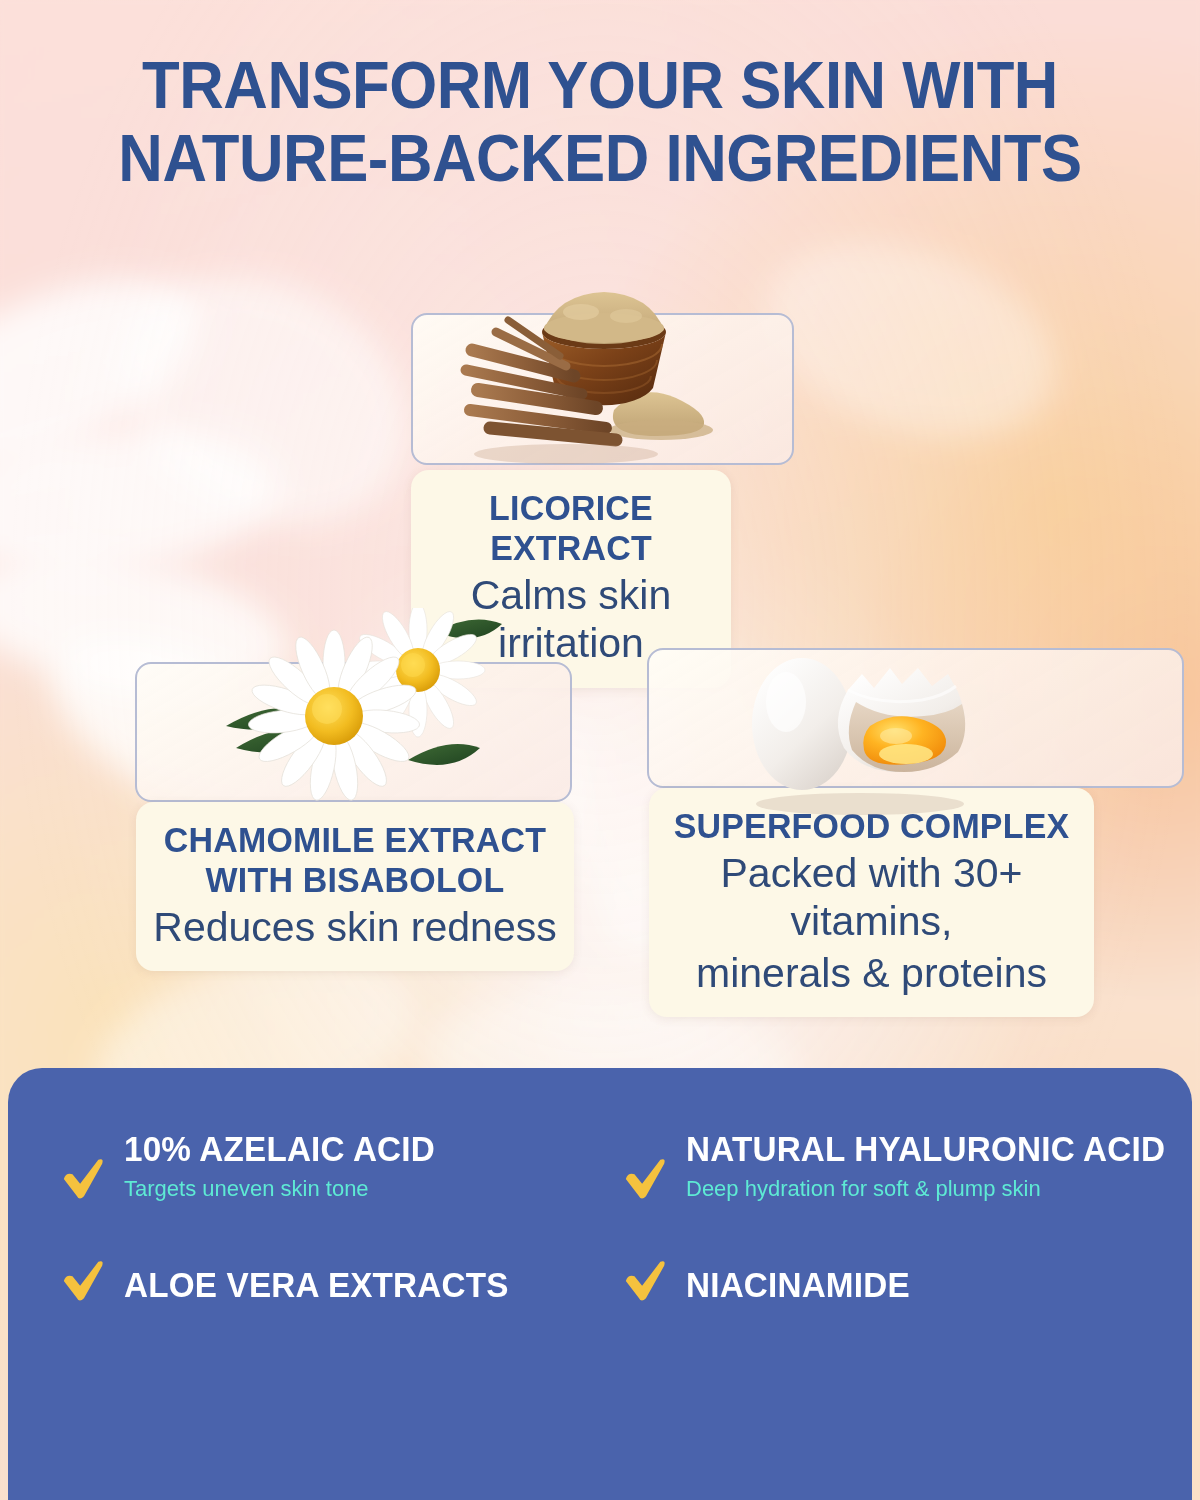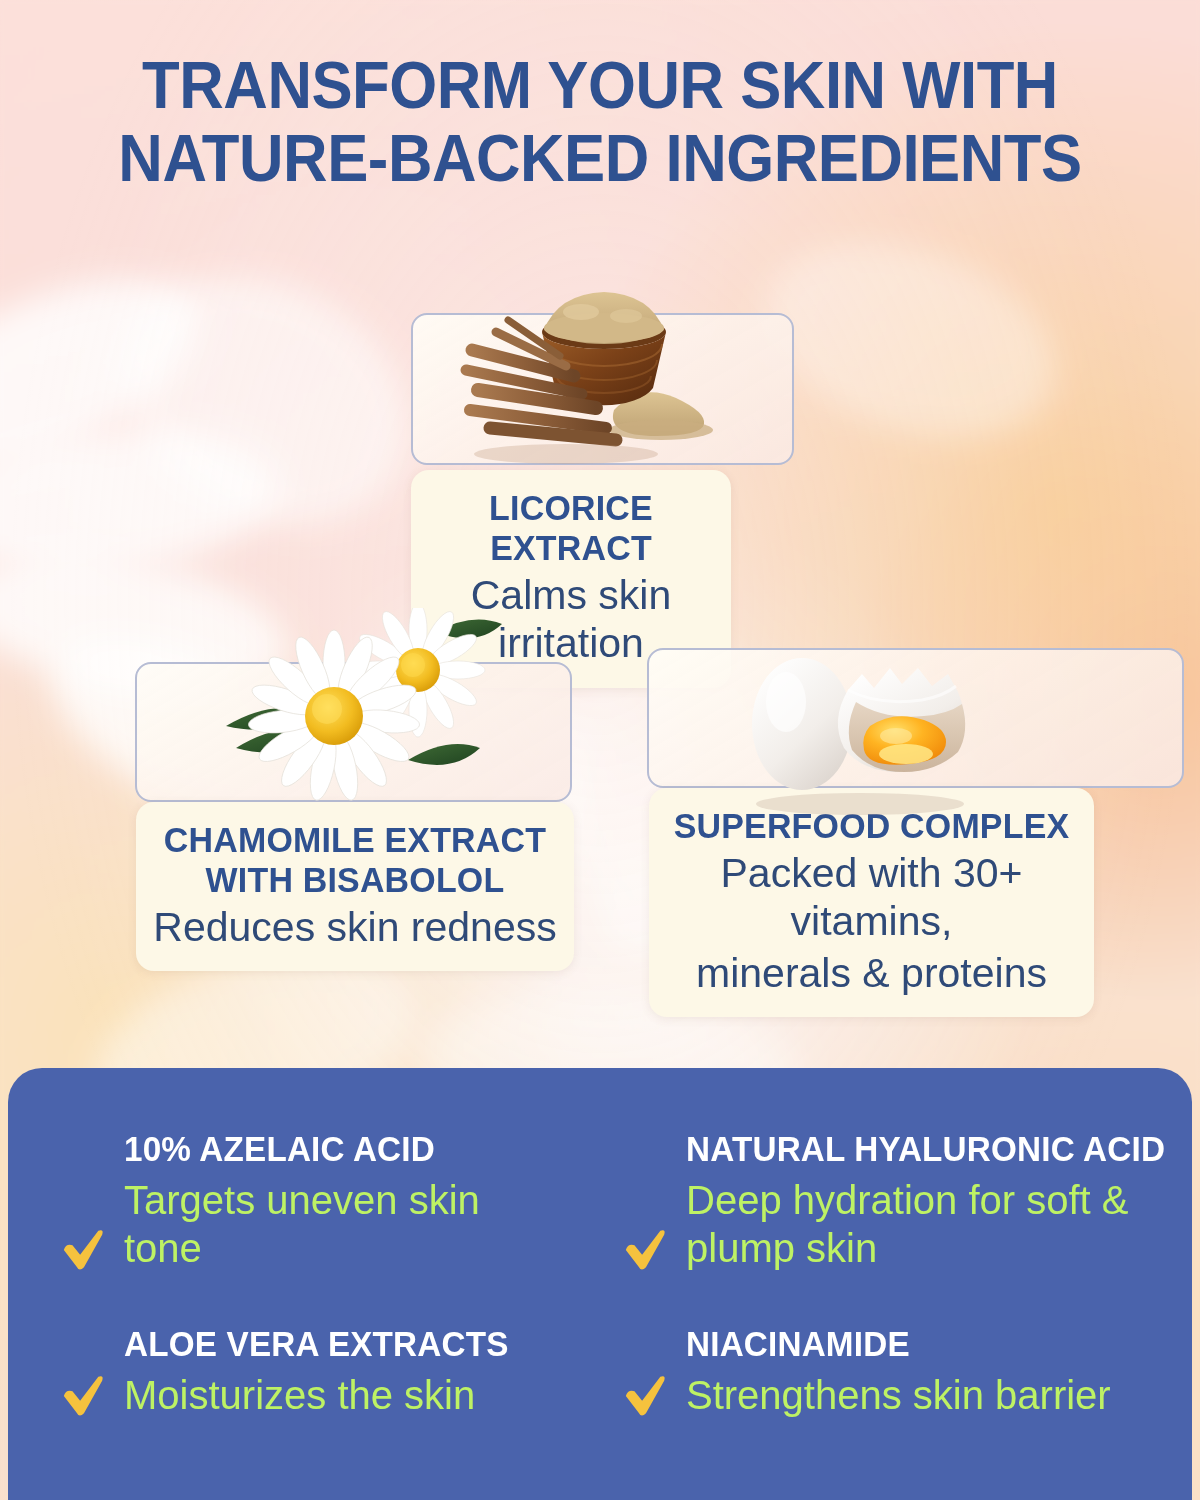--- a/index.html
+++ b/index.html
@@ -161,23 +161,23 @@
     color:#ffffff;
     font-weight:700;
     font-size:35px;
     line-height:1.1;
     letter-spacing:.2px;
     transform:scaleX(.95);
     transform-origin:0 50%;
     white-space:nowrap;
   }
   .benefit-desc {
-    color:#bef264;
+    color:#5eead4;
     font-weight:400;
-    font-size:40px;
+    font-size:22px;
     line-height:1.22;
     margin-top:7px;
     max-width:430px;
   }
   .benefit-desc.wide { max-width:470px; }
 </style>
 </head>
 <body>
 
 <div id="poster">
@@ -390,30 +390,28 @@
           <div class="benefit-desc wide">Deep hydration for soft &amp; plump skin</div>
         </div>
       </div>
 
       <div class="benefit">
         <svg class="check-icon" viewBox="0 0 48 48">
           <path d="M4 24 q2 -7 9 -5 l8 10 L40 4 q6 -2 4 4 L25 42 q-5 5 -8 -1 z" fill="#f5c23e"></path>
         </svg>
         <div class="benefit-text">
           <div class="benefit-title">ALOE VERA EXTRACTS</div>
-          <div class="benefit-desc">Moisturizes the skin</div>
         </div>
       </div>
 
       <div class="benefit">
         <svg class="check-icon" viewBox="0 0 48 48">
           <path d="M4 24 q2 -7 9 -5 l8 10 L40 4 q6 -2 4 4 L25 42 q-5 5 -8 -1 z" fill="#f5c23e"></path>
         </svg>
         <div class="benefit-text">
           <div class="benefit-title">NIACINAMIDE</div>
-          <div class="benefit-desc wide">Strengthens skin barrier</div>
         </div>
       </div>
 
     </div>
   </section>
 
 </div>
 
 </body></html>

